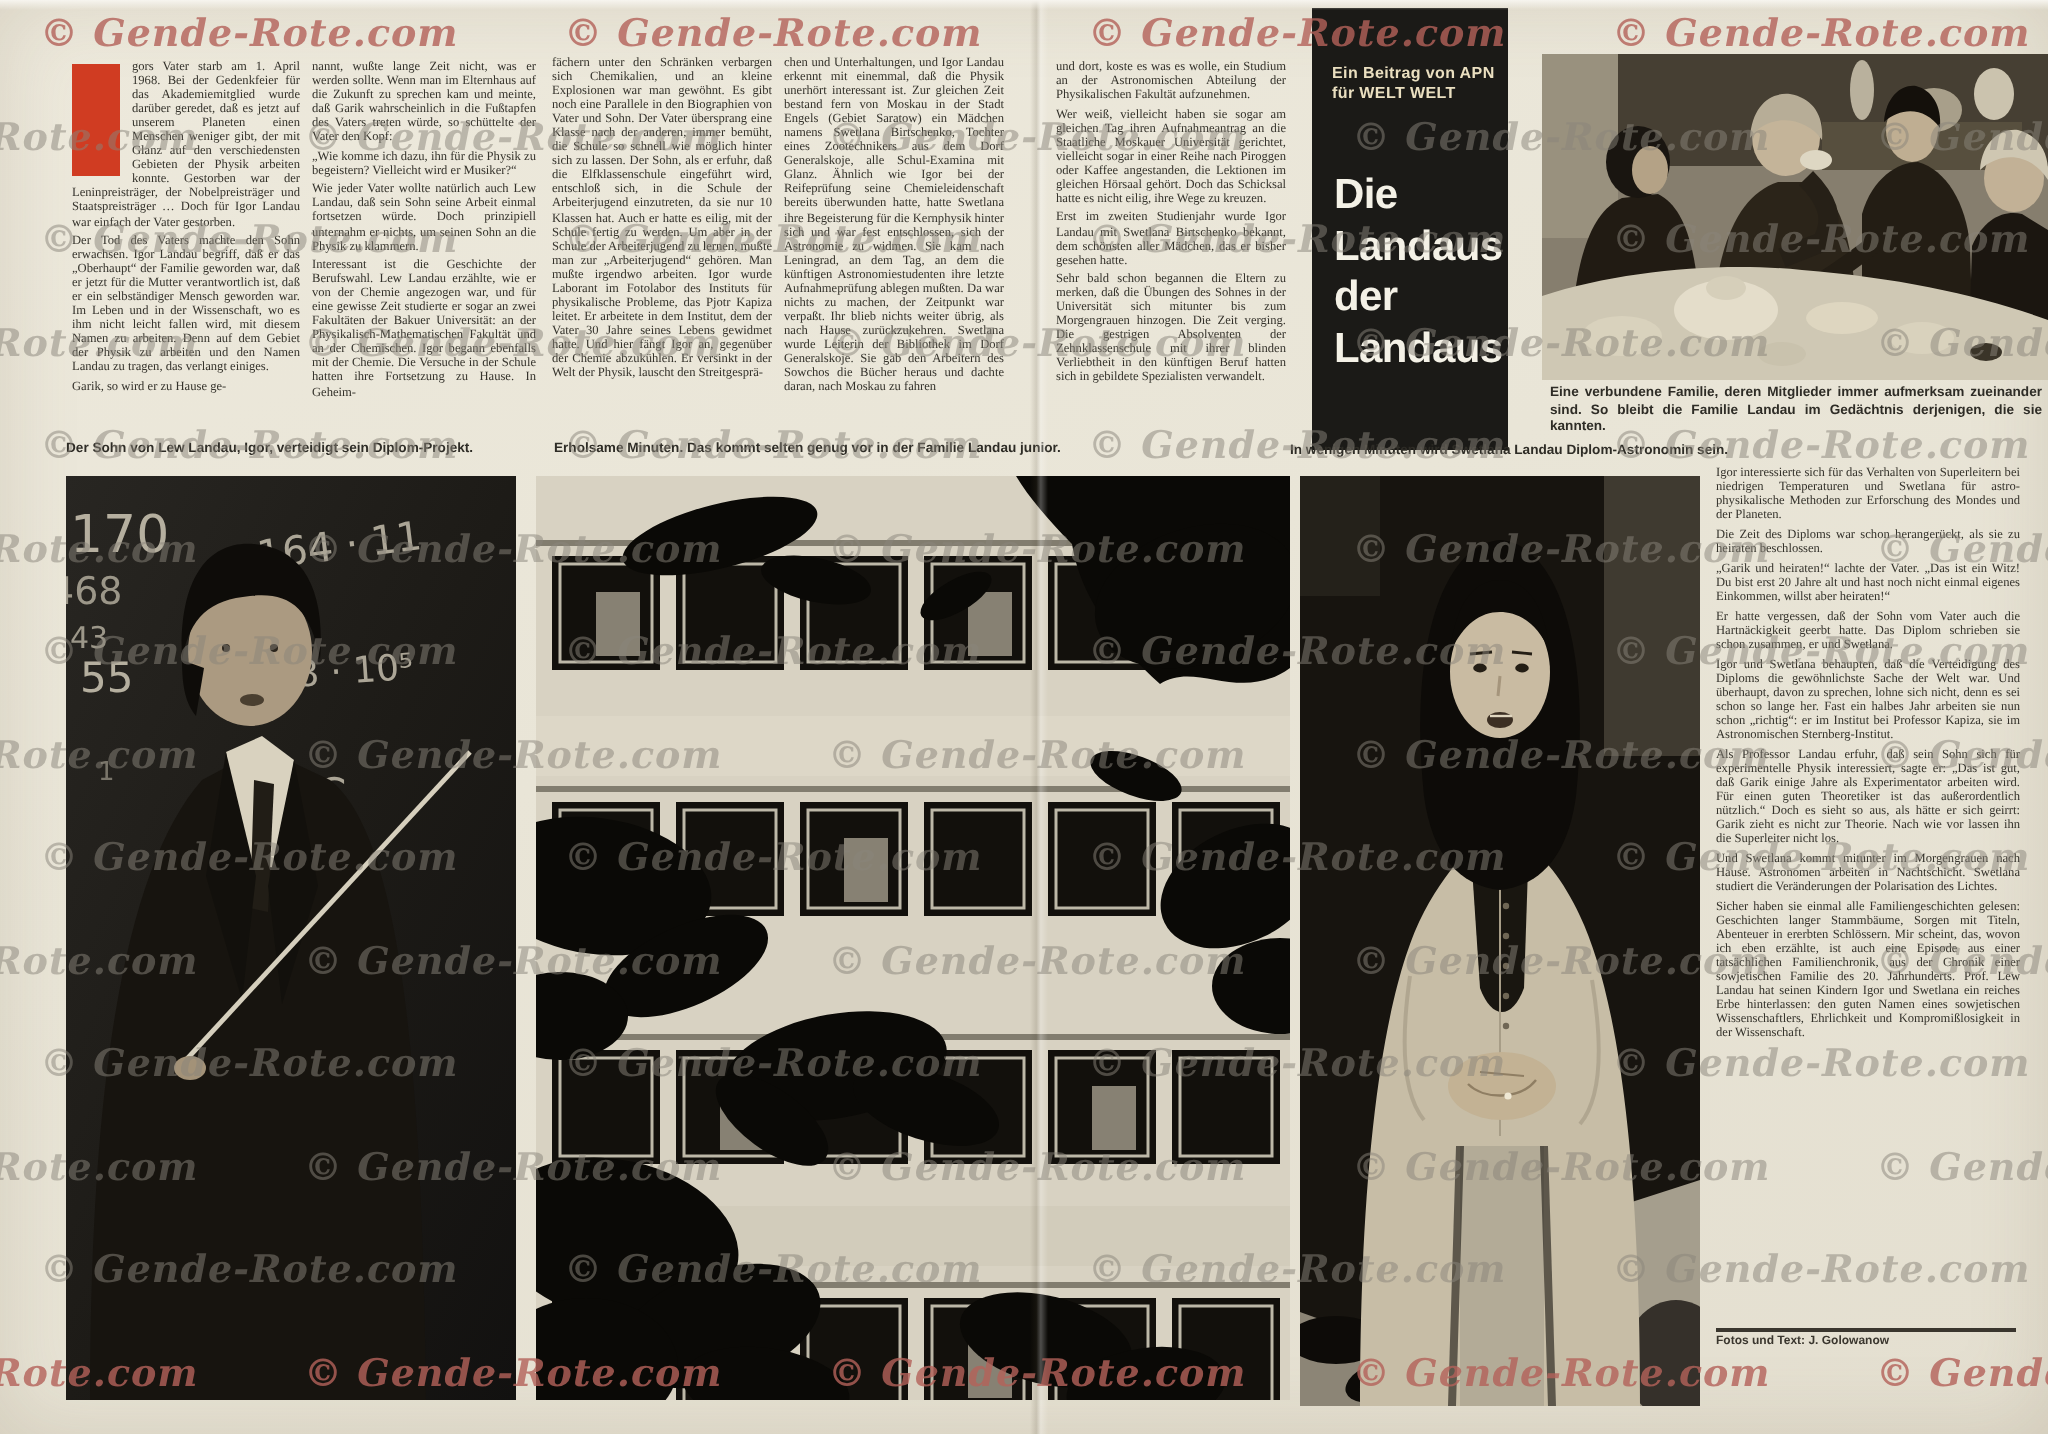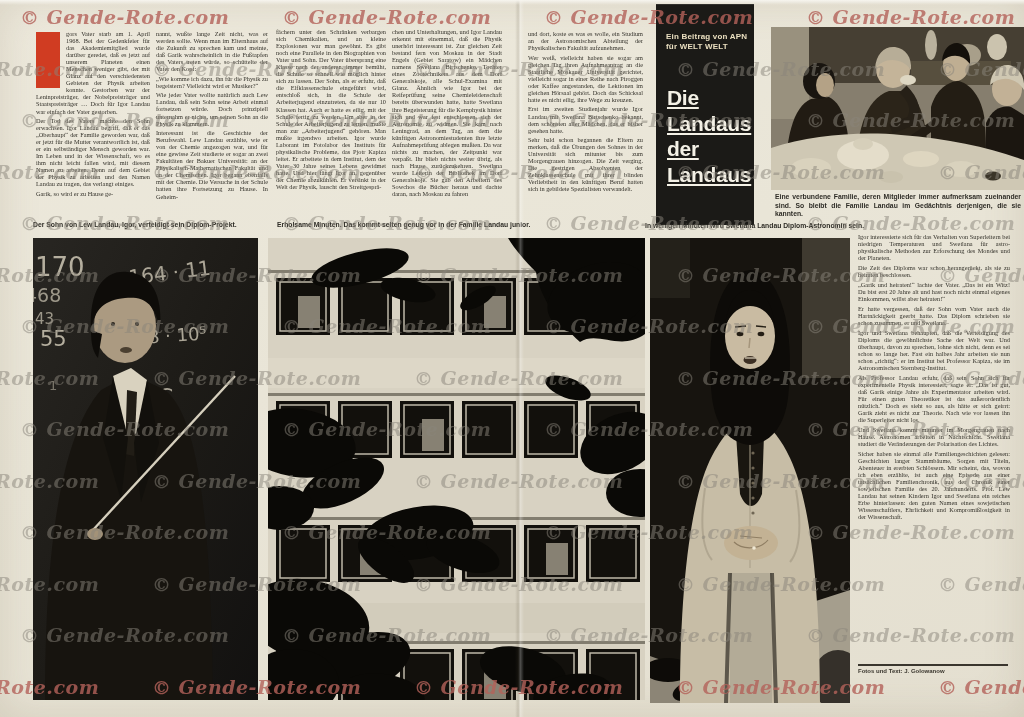--- a/index.html
+++ b/index.html
@@ -11,21 +11,21 @@
   .col{position:absolute; font-size:6.3px; line-height:7.05px; color:#34322b;
        text-align:justify; overflow:hidden;}
   .col p{margin:0 0 2.5px 0;}
   .dropcap{float:left; width:24px; height:56px; background:#d03c22; color:transparent;
            overflow:hidden; margin:2px 6px 2px 0; font-size:44px;}
   
   .hbox{position:absolute; left:656px; top:4px; width:98px; height:221px; background:#1b1a17;}
   .kicker{margin:28px 0 0 10px; font-family:"Liberation Sans",sans-serif; font-weight:bold;
           font-size:8px; line-height:9.5px; color:#eadfc0; letter-spacing:.2px;}
   .title{margin:34px 0 0 11px; font-family:"Liberation Sans",sans-serif; font-weight:bold;
-         font-size:21px; line-height:25.5px; color:#f4f1e6; letter-spacing:-.3px;text-decoration:underline;}
+         font-size:21px; line-height:25.5px; color:#f4f1e6; letter-spacing:-.3px;}
   .title span{display:block;}
   
   .cap{position:absolute; font-family:"Liberation Sans",sans-serif; font-weight:bold;
        font-size:6.8px; line-height:8.6px; color:#2e2c26; margin:0;}
   
   .photo{position:absolute; margin:0; padding:0; line-height:0;}
   .photo svg{display:block;}
   
   .rcol{position:absolute; left:858px; top:233px; width:152px; height:428px;
         font-size:6.3px; line-height:7.0px; color:#34322b; text-align:justify; overflow:hidden;}

